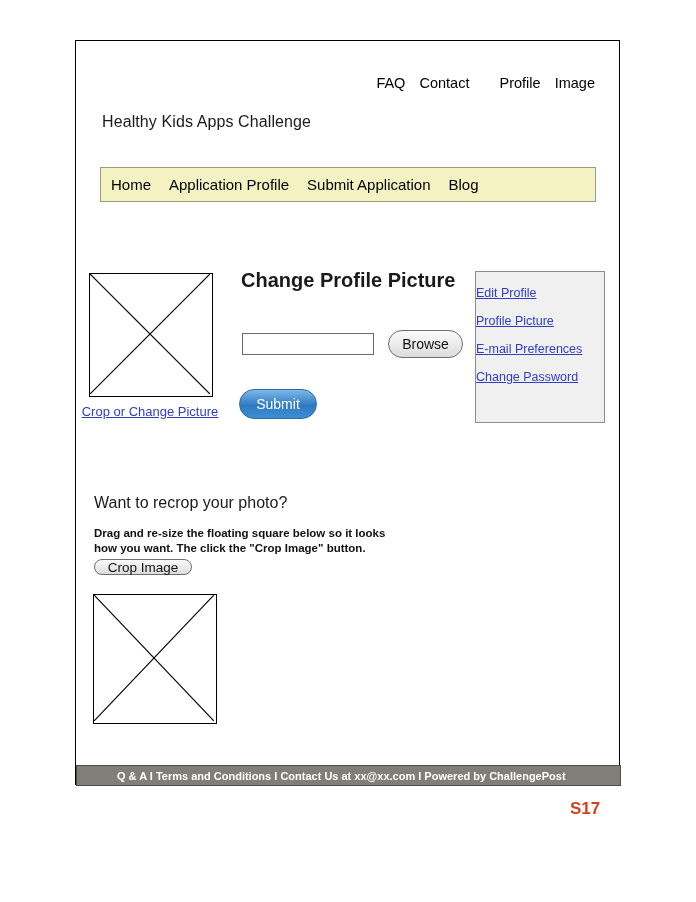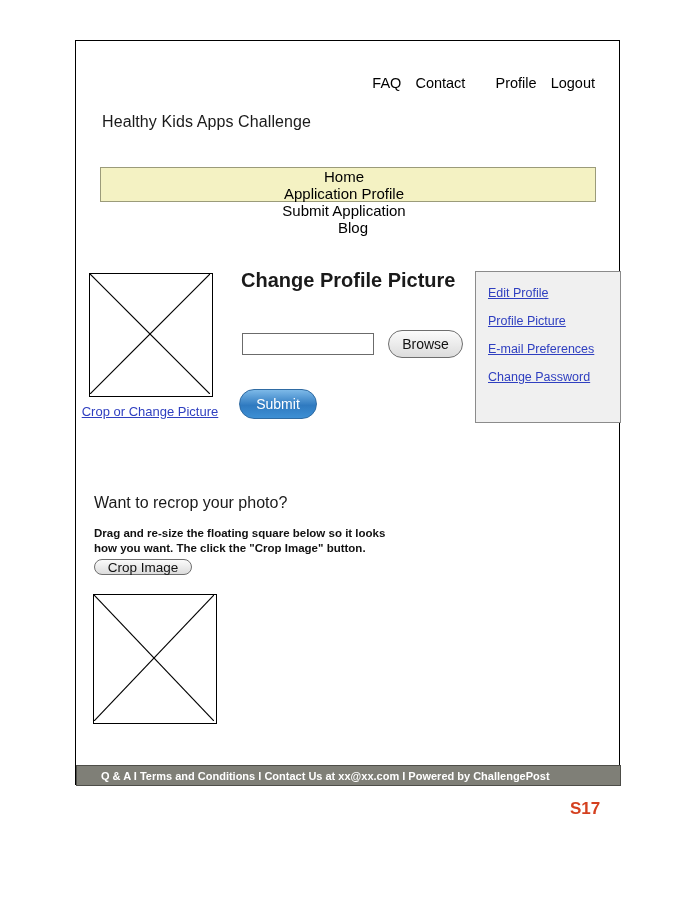--- a/index.html
+++ b/index.html
@@ -60,21 +60,20 @@
     left: 24px;
     top: 126px;
     width: 496px;
     height: 35px;
     background: #f4f2c3;
     border: 1px solid #9b9b7a;
     box-sizing: border-box;
     display: flex;
     align-items: center;
     padding-left: 10px;
-    flex-direction: column;
   }
   .navbar .nav-item {
     font-size: 15px;
     color: #000;
     margin-right: 18px;
     white-space: nowrap;
   }
   .navbar .nav-item:last-child { margin-right: 0; }
 
   
@@ -172,26 +171,26 @@
   .legal-text a {
     color: #2f3fc0;
     text-decoration: underline;
   }
 
   
   .side-panel {
     position: absolute;
     left: 399px;
     top: 230px;
-    width: 146px;
+    width: 130px;
     height: 152px;
     border: 1px solid #8b8b8b;
     background: #f0f0f0;
     box-sizing: border-box;
-    padding: 14px 0 0 12px;
+    padding: 14px 0 0 0;
   }
   .side-panel .side-link {
     display: block;
     font-size: 12.5px;
     color: #2f3fc0;
     text-decoration: underline;
     margin-bottom: 14px;
     cursor: pointer;
   }
 
@@ -236,21 +235,21 @@
     position: absolute;
     left: 0px;
     top: 724px;
     width: 545px;
     height: 21px;
     background: #7f7f77;
     border: 1px solid #4d4d48;
     box-sizing: border-box;
     display: flex;
     align-items: center;
-    padding-left: 24px;
+    padding-left: 40px;
   }
   .footer-text {
     font-size: 11px;
     font-weight: bold;
     color: #ffffff;
     white-space: nowrap;
   }
 
   
   .slide-label {
@@ -267,21 +266,21 @@
 
 <div class="page-frame">
 
   <div class="top-links">
     <span>FAQ</span>
     <span style="display:inline-block;width:6px"></span>
     <span>Contact</span>
     <span class="gap"></span>
     <span>Profile</span>
     <span style="display:inline-block;width:6px"></span>
-    <span>Logout</span>
+    <span>Image</span>
   </div>
 
   <div class="site-title">Healthy Kids Apps Challenge</div>
 
   <div class="navbar">
     <span class="nav-item">Home</span>
     <span class="nav-item">Application Profile</span>
     <span class="nav-item">Submit Application</span>
     <span class="nav-item">Blog</span>
   </div>

